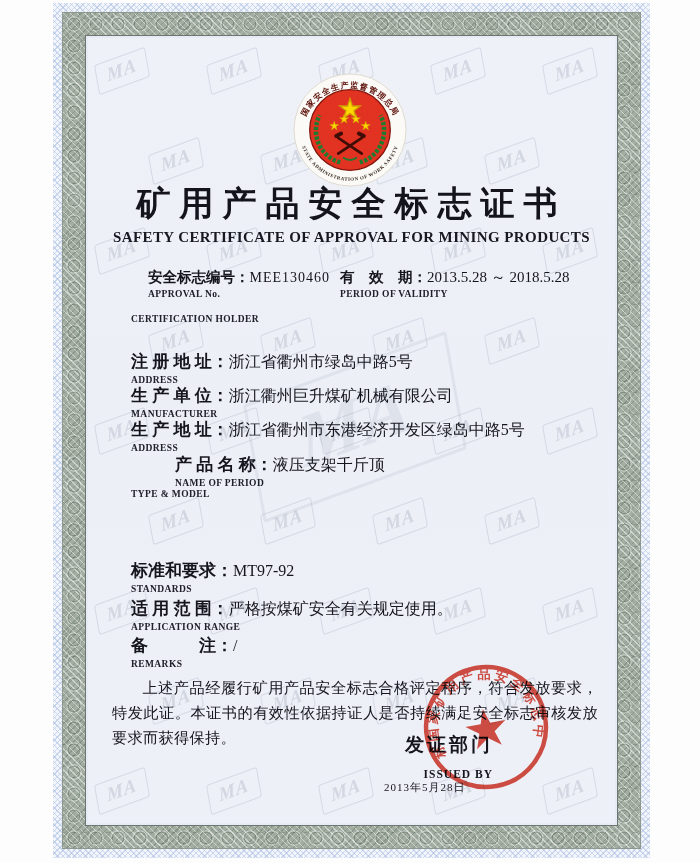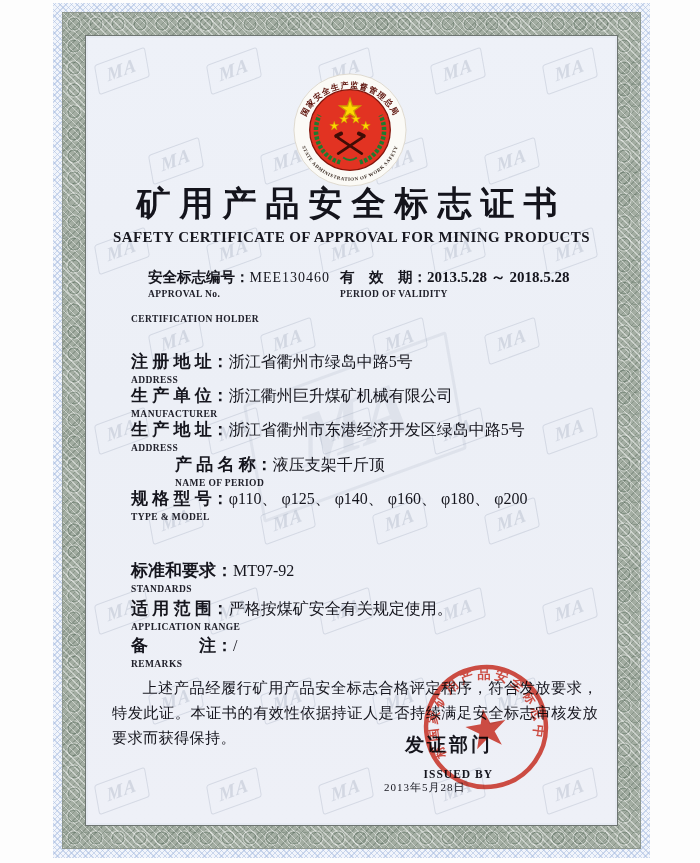--- a/index.html
+++ b/index.html
@@ -58,21 +58,21 @@
 
   .fline{white-space:nowrap;color:#15151d;}
   .flabel{font-weight:600;text-align:right;}
   .fsub{font-size:9.5px;letter-spacing:.4px;color:#20202a;margin-top:2px;font-weight:600;}
 
   .approval{left:148px;top:268px;}
   .approval .fline{font-size:14.5px;}
   .approval .fvalue{font-size:14px;letter-spacing:1px;}
   .validity{left:340px;top:268px;}
   .validity .fline{font-size:14.5px;}
-  .validity .fvalue{font-size:15px;font-weight:700;}
+  .validity .fvalue{font-size:15px;font-weight:400;}
 
   .field{left:131px;}
   .field .fline{font-size:17px;}
   .field .fvalue{font-size:16px;}
   .f0{top:312px;} .f1{top:350px;} .f2{top:384px;} .f3{top:418px;}
   .f4{top:453px;margin-left:44px;} .f5{top:487px;} .f6{top:559px;} .f7{top:597px;} .f8{top:634px;}
 
   .statement{left:112px;top:675px;width:486px;font-size:15.2px;line-height:25px;
     color:#15151d;text-indent:2em;letter-spacing:.3px;text-align:justify;}
   .issued{left:348px;top:732px;width:145px;text-align:right;color:#15151d;}
@@ -202,21 +202,20 @@
   </div>
   <div class="abs field f3">
     <div class="fline"><span class="flabel">生 产 地 址：</span><span class="fvalue">浙江省衢州市东港经济开发区绿岛中路5号</span></div>
     <div class="fsub">ADDRESS</div>
   </div>
   <div class="abs field f4">
     <div class="fline"><span class="flabel">产 品 名 称：</span><span class="fvalue">液压支架千斤顶</span></div>
     <div class="fsub">NAME OF PERIOD</div>
   </div>
   <div class="abs field f5">
-    <div class="fline"><span class="flabel">规 格 型 号：</span><span class="fvalue">φ110、 φ125、 φ140、 φ160、 φ180、 φ200</span></div>
     <div class="fsub">TYPE &amp; MODEL</div>
   </div>
   <div class="abs field f6">
     <div class="fline"><span class="flabel">标准和要求：</span><span class="fvalue">MT97-92</span></div>
     <div class="fsub">STANDARDS</div>
   </div>
   <div class="abs field f7">
     <div class="fline"><span class="flabel">适 用 范 围：</span><span class="fvalue">严格按煤矿安全有关规定使用。</span></div>
     <div class="fsub">APPLICATION RANGE</div>
   </div>

